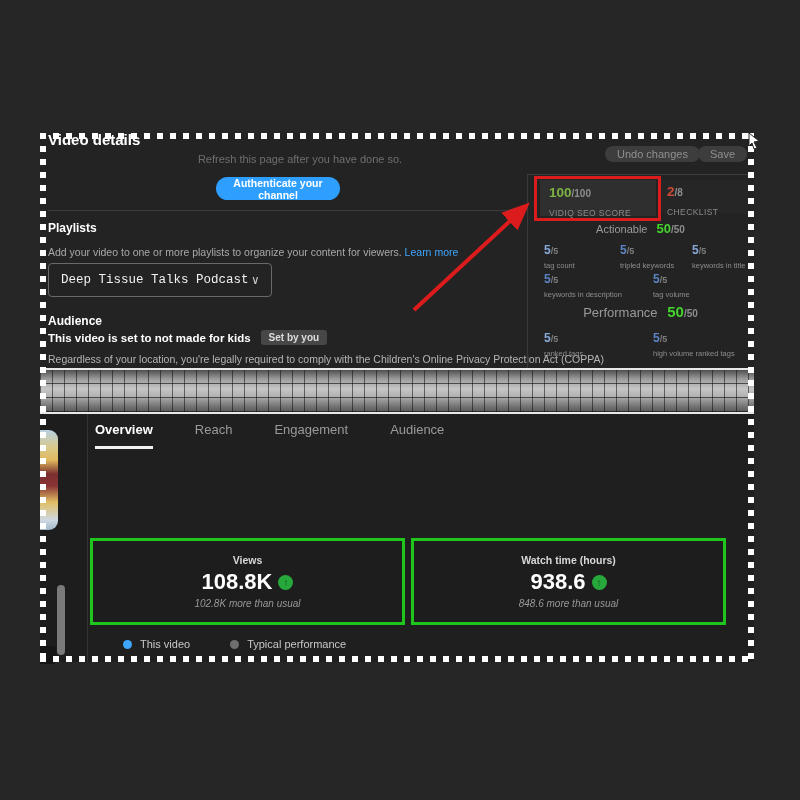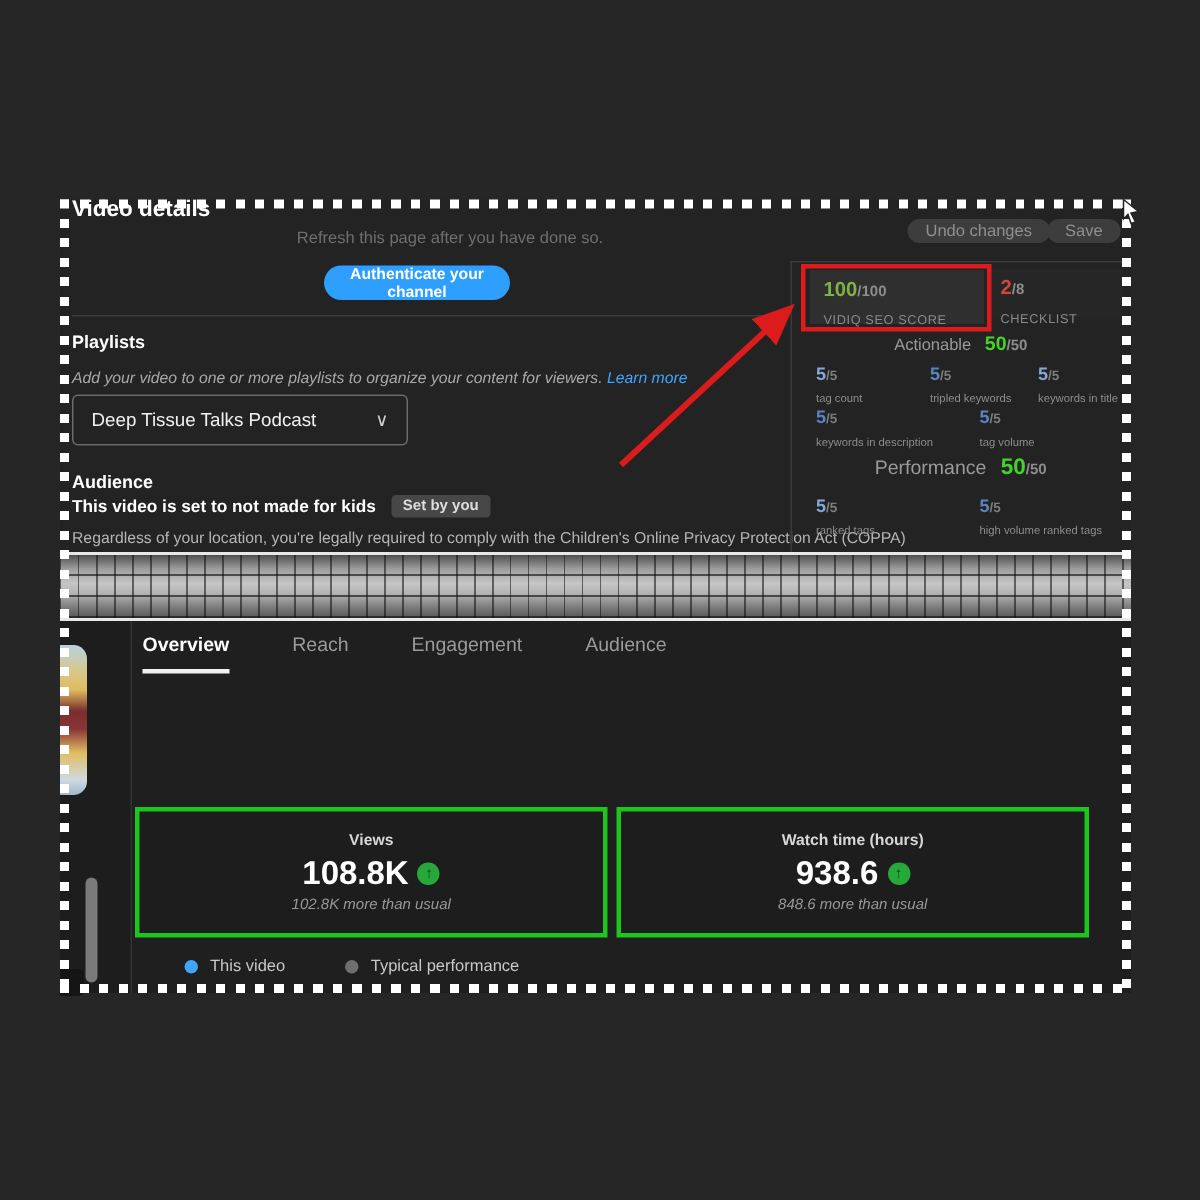--- a/index.html
+++ b/index.html
@@ -31,26 +31,26 @@
     color:#6f6f6f; font-size:11px; }
 
   .auth-btn { position:absolute; left:176px; top:44px; width:124px; height:23px;
     background:#2e9fff; color:#fff; border:none; border-radius:12px;
     font-size:10.5px; font-weight:bold; font-family:inherit; }
 
   .divider1 { position:absolute; left:8px; top:77px; width:474px; height:1px; background:#3b3b3b; }
 
   .h-sec { position:absolute; color:#fff; font-size:12px; font-weight:bold; }
   .playlists-h { left:8px; top:88px; }
-  .playlists-desc { position:absolute; left:8px; top:113px; font-size:10.5px; color:#a9a9a9;font-style:italic; }
+  .playlists-desc { position:absolute; left:8px; top:113px; font-size:10.5px; color:#a9a9a9; }
   .playlists-desc a { color:#3ea6ff; text-decoration:none; }
 
   .dropdown { position:absolute; left:8px; top:130px; width:224px; height:34px;
     border:1px solid #6a6a6a; border-radius:4px; background:transparent; color:#f1f1f1;
-    font-size:12.5px; display:flex; align-items:center; padding:16px 12px; cursor:pointer; }
+    font-size:12.5px; display:flex; align-items:center; padding:16px 12px; cursor:pointer;font-family:Liberation Mono, monospace; }
   .dropdown .chev { margin-left:auto; color:#cfcfcf; font-size:12px; }
 
   .audience-h { left:8px; top:181px; }
   .kids-row { position:absolute; left:8px; top:197px; display:flex; align-items:center; gap:10px; }
   .kids-row .txt { color:#fff; font-size:11.5px; font-weight:bold; }
   .badge { background:#474747; color:#ddd; font-size:10px; border-radius:3px; padding:2px 8px; font-weight:bold; }
   .coppa { position:absolute; left:8px; top:220px; font-size:10.5px; color:#b5b5b5; white-space:nowrap; }
 
   
   .vq-vline { position:absolute; left:487px; top:41px; width:1px; height:194px; background:#3a3a3a; }

